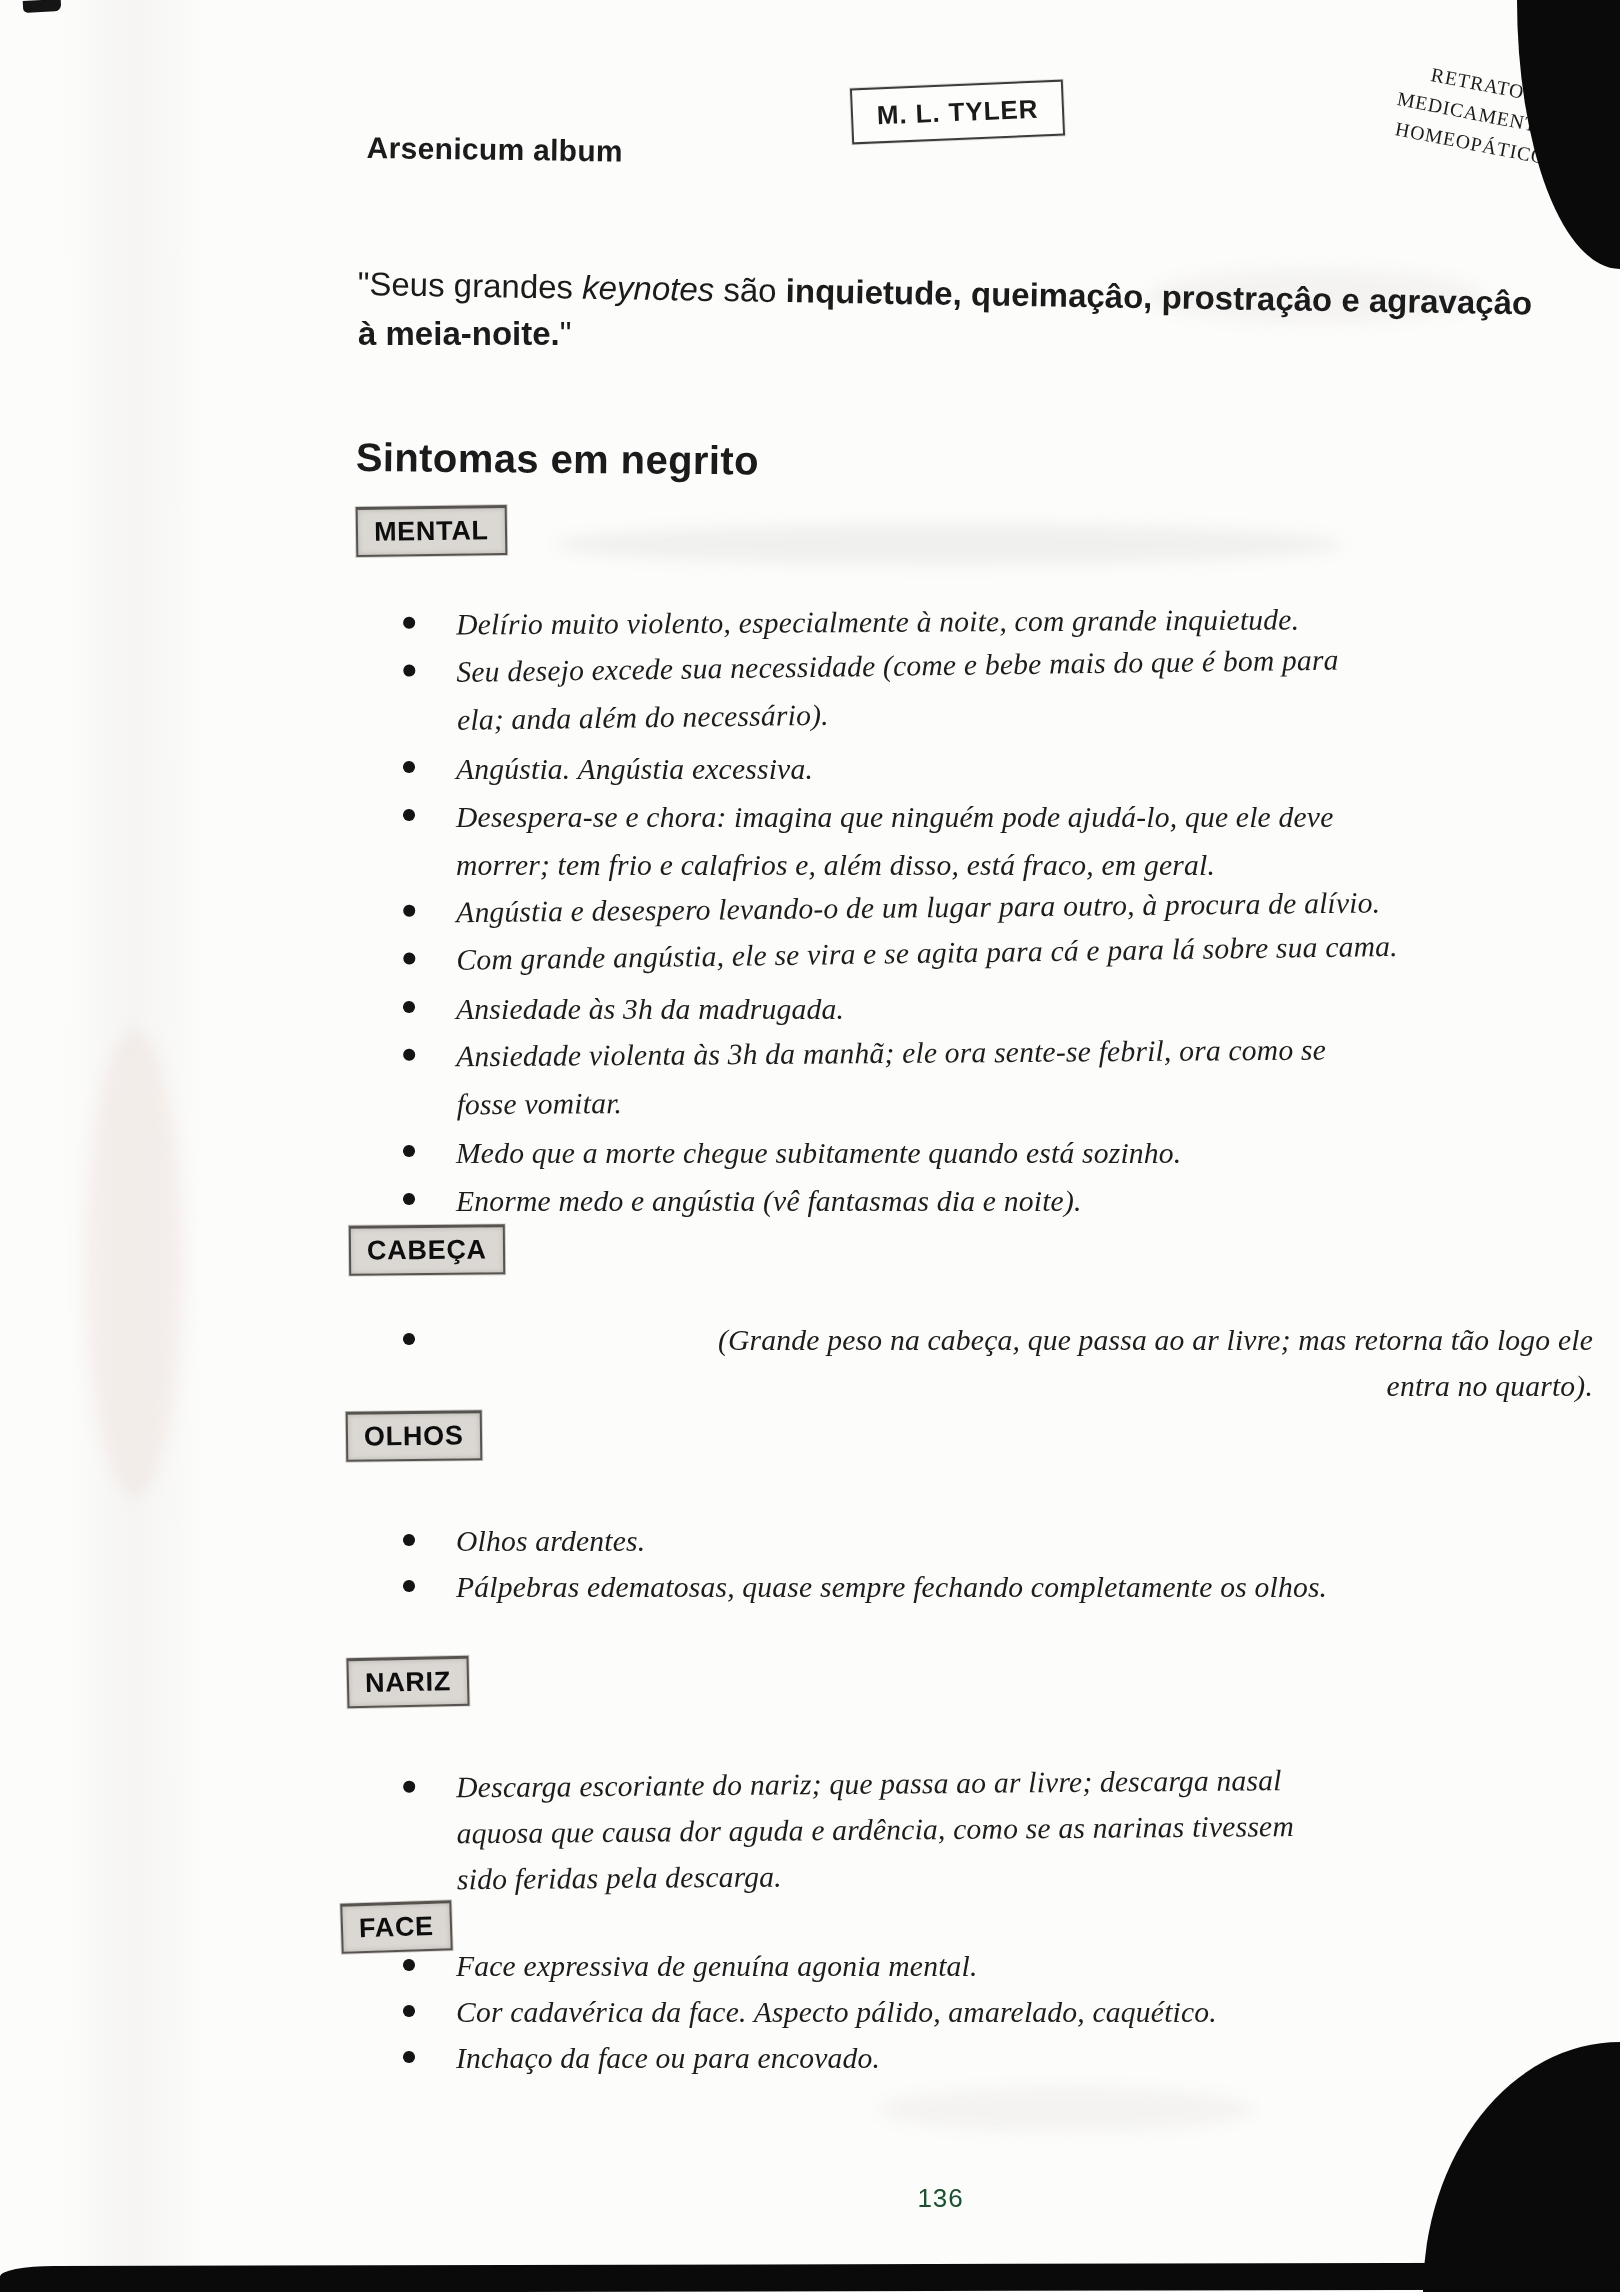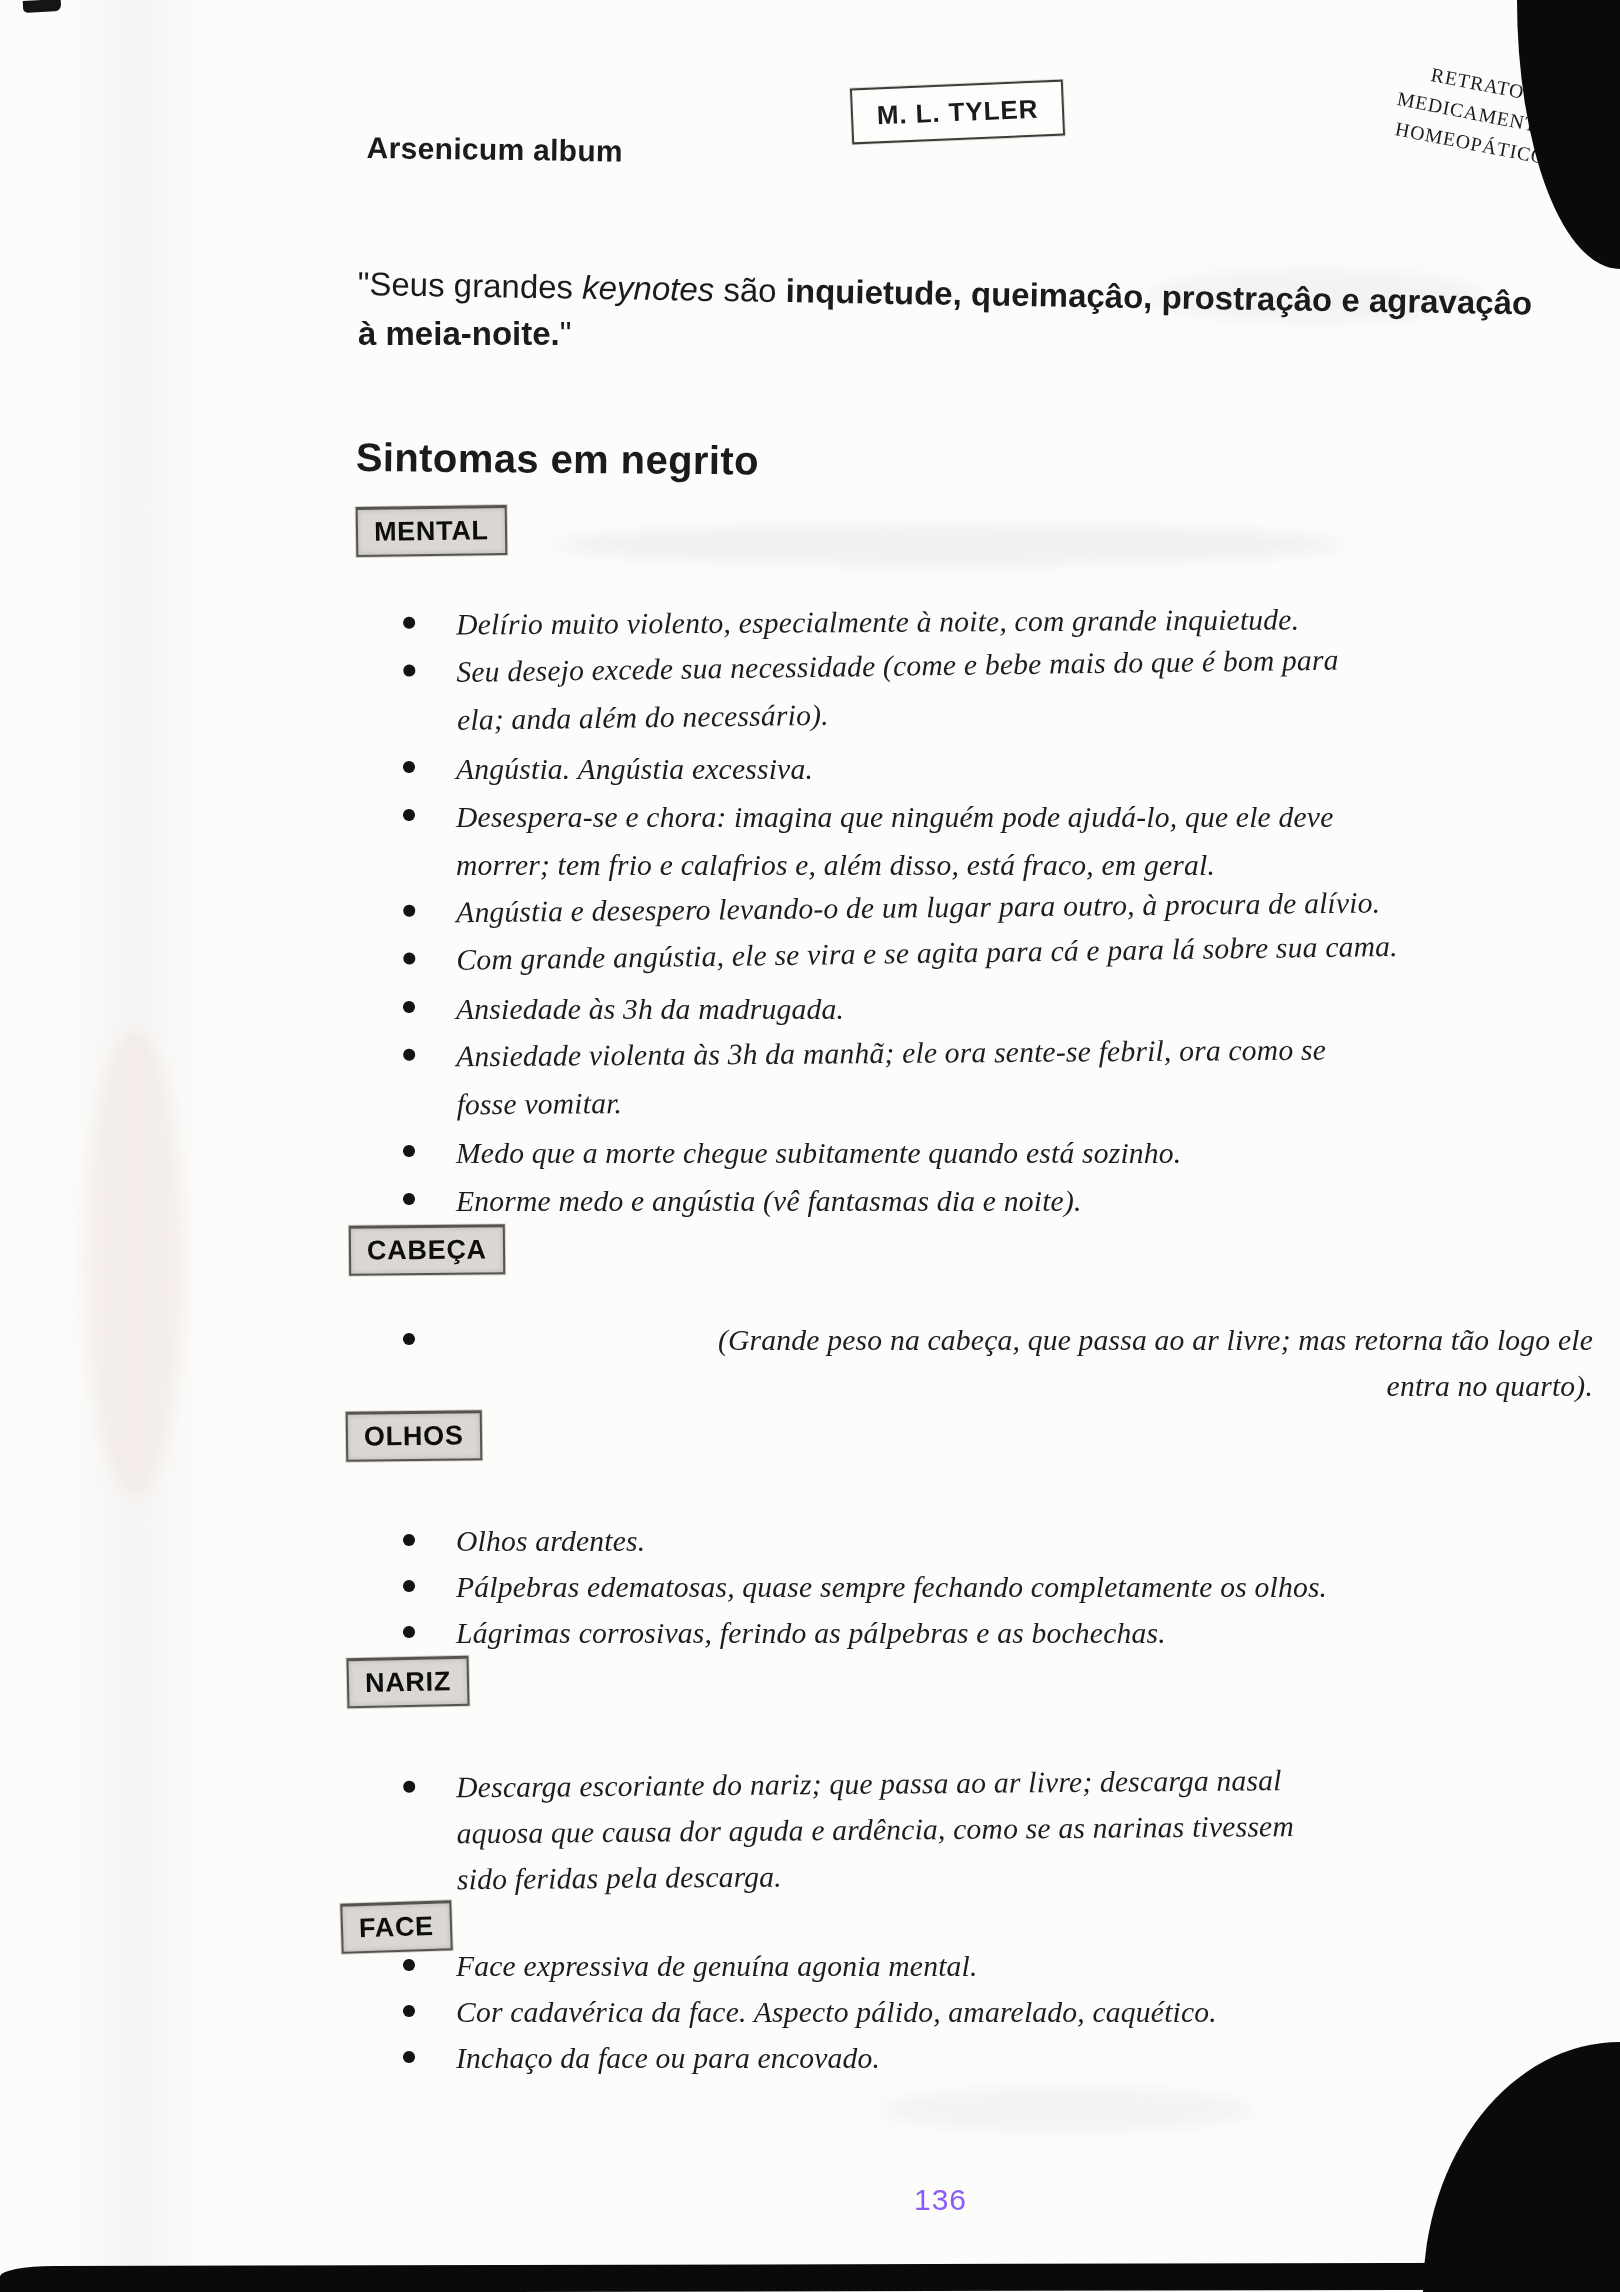--- a/index.html
+++ b/index.html
@@ -80,21 +80,21 @@
   ul.list-mental li{line-height:48px;}
   ul.blist li::before{content:""; position:absolute; left:28px; top:16px; width:11.6px; height:11.6px;
     border-radius:50%; background:#141414;}
   .list-mental{top:584px;}
   .list-cabeca{top:1300px;text-align:right;}
   .list-olhos{top:1501px;}
   .list-nariz{top:1748px;}
   .list-face{top:1926px;}
 
   .page-number{position:absolute; left:909px; top:2183px; width:63px; text-align:center;
-    font-size:30px; color:#8b5cf6; letter-spacing:0.9px;}
+    font-size:26px; color:#14532d; letter-spacing:0.9px;}
 </style>
 </head>
 <body>
 
 <div id="page">
 
   <div class="shade-left"></div>
   <div class="smudge s1"></div>
   <div class="smudge s2"></div>
   <div class="smudge s3"></div>
@@ -137,21 +137,20 @@
   <div class="section-label lbl-cabeca">CABEÇA</div>
   <ul class="blist list-cabeca">
       <li>(Grande peso na cabeça, que passa ao ar livre; mas retorna tão logo ele
 entra no quarto).</li>
     </ul>
 
   <div class="section-label lbl-olhos">OLHOS</div>
   <ul class="blist list-olhos">
       <li>Olhos ardentes.</li>
       <li>Pálpebras edematosas, quase sempre fechando completamente os olhos.</li>
-      <li>Lágrimas corrosivas, ferindo as pálpebras e as bochechas.</li>
     </ul>
 
   <div class="section-label lbl-nariz">NARIZ</div>
   <ul class="blist list-nariz">
       <li style="transform: rotate(-0.5deg);">Descarga escoriante do nariz; que passa ao ar livre; descarga nasal
 aquosa que causa dor aguda e ardência, como se as narinas tivessem
 sido feridas pela descarga.</li>
     </ul>
 
   <div class="section-label lbl-face">FACE</div>

